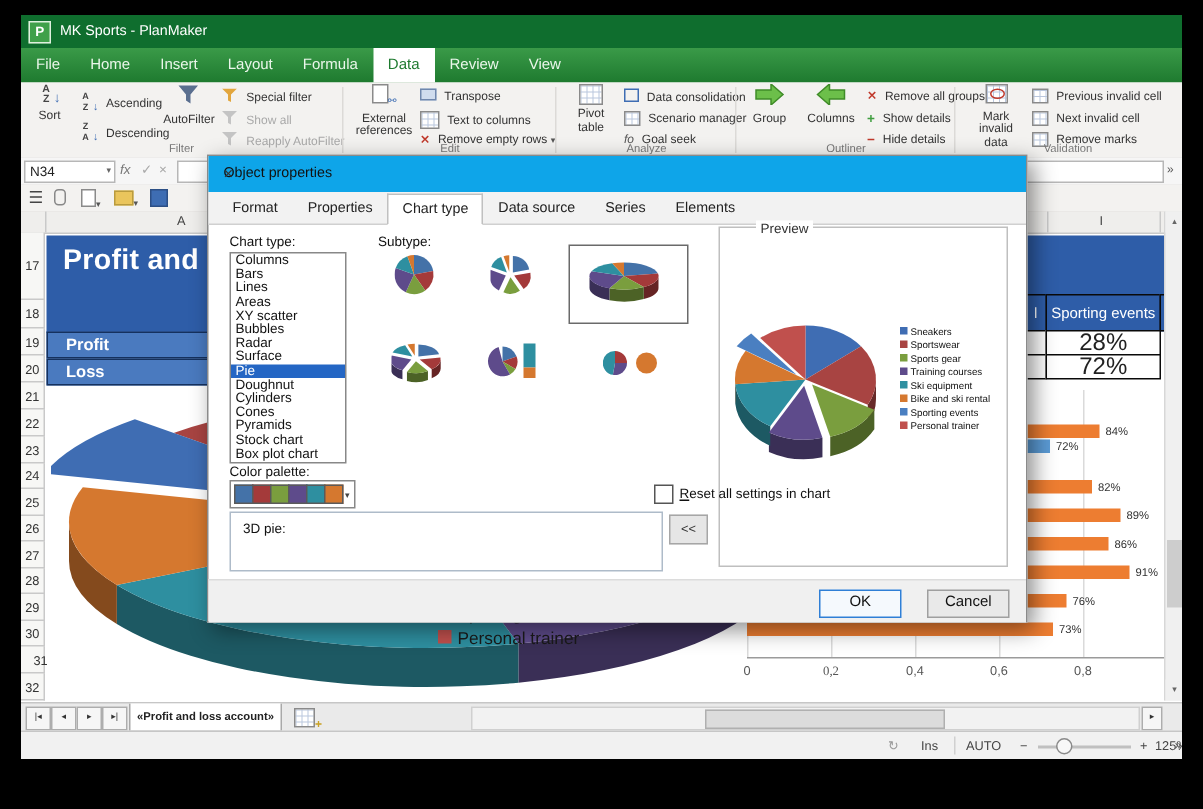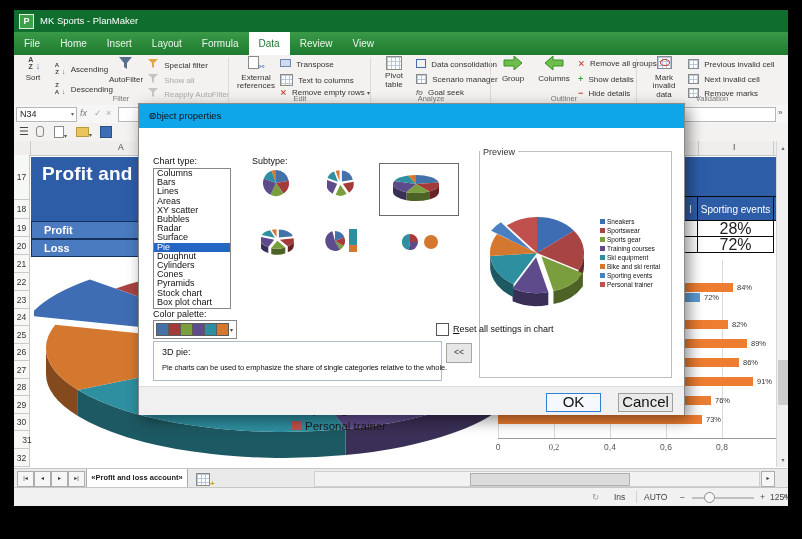--- a/index.html
+++ b/index.html
@@ -86,36 +86,36 @@
   #dlgtabs{left:0;top:24px;width:545px;height:22px;background:#f2f2f2;border-bottom:1px solid #d0d0d0;padding-left:6px;box-sizing:border-box;}
   .dtab{display:inline-block;padding:0 9px;line-height:20px;font-size:9.5px;color:#222;border:1px solid transparent;}
   .dtab.active{background:#fff;border:1px solid #c0c0c0;border-bottom:1px solid #fff;position:relative;top:1px;line-height:19px;}
   .dlabel{position:absolute;font-size:9px;color:#111;}
   #ctlist{left:14px;top:64px;width:76px;height:139px;border:1px solid #888;background:#fff;overflow:hidden;}
   .ctitem{font-size:9px;color:#111;line-height:9.2px;padding-left:3px;white-space:nowrap;}
   .ctitem.sel{background:#2466c4;color:#fff;}
   .subcell{position:absolute;width:64px;height:50px;}
   #subsel{position:absolute;left:240px;top:59px;width:78px;height:51px;border:1px solid #6a6a6a;}
   #preview{left:340px;top:47px;width:191px;height:225px;border:1px solid #bfbfbf;}
-  #previewlabel{position:absolute;left:0;top:-5px;background:#fff;padding:0 3px;font-size:9px;color:#333;}
+  #previewlabel{position:absolute;left:24px;top:-5px;background:#fff;padding:0 3px;font-size:9px;color:#333;}
   #pvlegend{position:absolute;left:120px;top:66px;}
   .pvitem{height:9px;font-size:6.5px;color:#111;white-space:nowrap;}
   .pvitem .sw{display:inline-block;width:5px;height:5px;margin-right:2px;}
   #palette{left:14px;top:216px;width:82px;height:17px;border:1px solid #888;background:#fff;}
   .pswatch{position:absolute;top:2px;width:11px;height:11px;border:1px solid #5a5a5a;}
   #palcaret{position:absolute;right:3px;top:5px;font-size:6px;color:#444;}
   #resetbox{left:297px;top:219px;width:11px;height:11px;border:1px solid #555;background:#fff;}
   #resetlabel{left:314px;top:220px;font-size:9px;color:#111;}
   #descbox{left:14px;top:237px;width:287px;height:38px;border:1px solid #aebbc9;background:#fff;}
   #desctitle{position:absolute;left:8px;top:5px;font-size:9px;color:#111;}
   #desctext{position:absolute;left:8px;top:21px;font-size:7.5px;letter-spacing:-0.1px;color:#111;white-space:nowrap;}
   #collapsebtn{left:307px;top:239px;width:24px;height:18px;background:#e6e6e6;border:1px solid #a6a6a6;
                font-size:8.5px;color:#333;text-align:center;line-height:16px;}
   #dlgfooter{left:0;top:282px;width:545px;height:28px;background:#f0f0f0;border-top:1px solid #dcdcdc;}
-  .dbtn{position:absolute;top:7px;width:53px;height:17px;font-size:15px;text-align:center;line-height:16px;color:#111;}
+  .dbtn{position:absolute;top:7px;width:53px;height:17px;font-size:10px;text-align:center;line-height:16px;color:#111;}
   #okbtn{left:407px;background:#f5f9fd;border:1px solid #2f7fd6;}
   #cancelbtn{left:479px;background:#e9e9e9;border:1px solid #9f9f9f;}
   
   #tabbar{left:0;top:458px;width:774px;height:19px;background:#eaeaea;border-top:1px solid #c6c6c6;}
   .navbtn{position:absolute;top:2px;width:15px;height:14px;background:#f6f6f6;border:1px solid #adadad;
           font-size:6px;color:#333;text-align:center;line-height:13px;}
   #sheettab{position:absolute;left:72px;top:0;width:100px;height:18px;background:#fff;border:1px solid #a9a9a9;border-top:none;
             font-size:7.5px;font-weight:bold;color:#222;text-align:center;line-height:17px;white-space:nowrap;overflow:hidden;}
   #newsheet{position:absolute;left:182px;top:3px;}
   #hscroll{position:absolute;left:300px;top:2px;width:444px;height:14px;background:#f2f2f2;border:1px solid #d0d0d0;}
@@ -394,20 +394,21 @@
     <div class="sbtn" style="top:0;">▴</div>
     <div id="vthumb"></div>
     <div class="sbtn" style="top:312px;">▾</div>
   </div>
 
   <div class="abs" id="dialog">
     <div class="abs" id="dlgtitle">
       <span>Object properties</span>
       <span id="dlgclose">×</span>
     </div>
+    <div class="abs" id="dlgtabs"><span class="dtab">Format</span><span class="dtab">Properties</span><span class="dtab active">Chart type</span><span class="dtab">Data source</span><span class="dtab">Series</span><span class="dtab">Elements</span></div>
 
     <span class="dlabel" style="left:14px;top:52px;">Chart type:</span>
     <div class="abs" id="ctlist">
         <div class="ctitem">Columns</div>
         <div class="ctitem">Bars</div>
         <div class="ctitem">Lines</div>
         <div class="ctitem">Areas</div>
         <div class="ctitem">XY scatter</div>
         <div class="ctitem">Bubbles</div>
         <div class="ctitem">Radar</div>
@@ -513,21 +514,20 @@
         <span class="pswatch" style="left: 38px; background: rgb(94, 75, 139);"></span>
         <span class="pswatch" style="left: 50px; background: rgb(46, 143, 160);"></span>
         <span class="pswatch" style="left: 62px; background: rgb(213, 120, 47);"></span>
       </div>
 
     <div class="abs" id="resetbox"></div>
     <span class="abs" id="resetlabel"><u>R</u><span>eset all settings in chart</span></span>
 
     <div class="abs" id="descbox">
       <span id="desctitle">3D pie:</span>
-      <span id="desctext">Pie charts can be used to emphasize the share of single categories relative to the whole.</span>
     </div>
     <div class="abs" id="collapsebtn">&lt;&lt;</div>
 
     <div class="abs" id="dlgfooter"></div>
     <div class="dbtn abs" id="okbtn" style="top:289px;">OK</div>
     <div class="dbtn abs" id="cancelbtn" style="top:289px;">Cancel</div>
   </div>
 
   <div class="abs" id="tabbar">
     <div class="navbtn" style="left:3px;">|◂</div>

